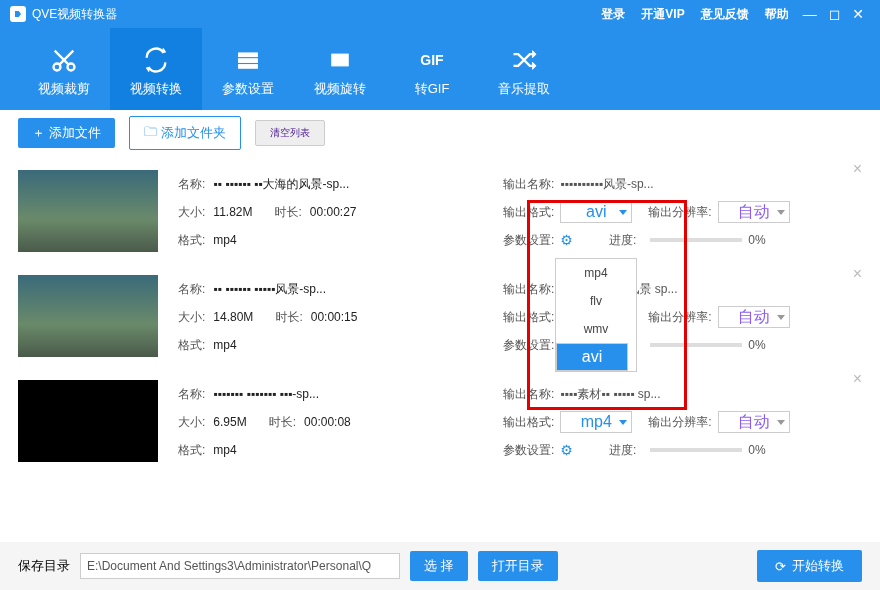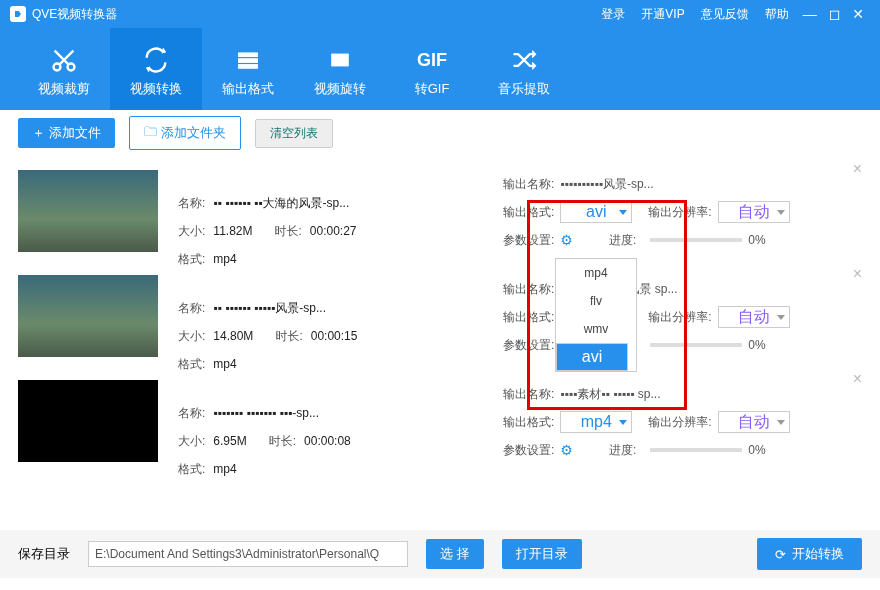--- a/index.html
+++ b/index.html
@@ -1,54 +1,54 @@
 <!DOCTYPE html>
 <html><head>
 <meta charset="utf-8">
 <style>
 * { margin: 0; padding: 0; box-sizing: border-box; font-family: "Microsoft YaHei", Arial, sans-serif; }
 body { width: 880px; height: 590px; background: #fff; overflow: hidden; }
 .titlebar { height: 28px; background: #2690ec; display: flex; align-items: center; color: #fff; font-size: 12px; padding: 0 10px; text-align: right; }
 .titlebar .logo { width: 16px; height: 16px; background: #fff; border-radius: 3px; margin-right: 6px; display: flex; align-items: center; justify-content: center; }
 .titlebar .logo svg { width: 12px; height: 12px; }
 .titlebar .spacer { flex: 1; }
-.titlebar .tlink { margin: 0 8px; cursor: pointer; }
+.titlebar .tlink { margin: 0 8px; cursor: pointer; font-weight: bold; }
 .titlebar .tctrl { margin: 0 6px; cursor: pointer; font-size: 14px; }
 .navbar { height: 82px; background: #2690ec; display: flex; padding: 0 18px; }
 .navitem { width: 92px; display: flex; flex-direction: column; align-items: center; justify-content: center; color: #fff; font-size: 13px; cursor: pointer; }
 .navitem.active { background: #1180e0; }
 .navitem .icon { height: 40px; display: flex; align-items: center; justify-content: center; }
 .navitem svg { fill: #fff; stroke: #fff; }
 .toolbar { height: 46px; background: #fff; display: flex; align-items: center; padding: 0 18px; gap: 14px; }
 .btn-add { background: #2690ec; color: #fff; border: none; padding: 6px 14px; font-size: 13px; border-radius: 2px; cursor: pointer; display: flex; align-items: center; gap: 4px; }
 .btn-folder { background: #fff; color: #2690ec; border: 1px solid #2690ec; padding: 5px 14px; font-size: 13px; border-radius: 2px; cursor: pointer; display: flex; align-items: center; gap: 4px; }
-.btn-clear { background: #eee; color: #0f766e; border: 1px solid #ccc; padding: 5px 14px; font-size: 12px; border-radius: 2px; cursor: pointer; }
+.btn-clear { background: #eee; color: #4c1d95; border: 1px solid #ccc; padding: 5px 14px; font-size: 10px; border-radius: 2px; cursor: pointer; }
 .list { padding: 0 18px; }
 .row { display: flex; height: 105px; position: relative; padding-top: 14px; }
 .thumb { width: 140px; height: 82px; background: linear-gradient(180deg,#3a6a7a 0%,#6a8a6a 60%,#4a5a4a 100%); }
 .thumb.dark { background: #000; }
-.info { margin-left: 20px; width: 300px; font-size: 12px; color: #555; margin-top: 19px; }
+.info { margin-left: 20px; width: 300px; font-size: 12px; color: #555; }
 .info .line { height: 28px; display: flex; align-items: center; gap: 8px; }
 .info .lbl { color: #555; }
 .info .val { color: #222; }
 .out { position: absolute; left: 485px; top: 14px; font-size: 12px; color: #555; }
 .out .line { height: 28px; display: flex; align-items: center; gap: 6px; }
 .sel { border: 1px solid #ccc; height: 22px; width: 72px; display: inline-flex; align-items: center; justify-content: center; position: relative; color: #2690ec; font-size: 16px; cursor: pointer; }
 .sel .arr { position: absolute; right: 4px; width: 0; height: 0; border-left: 4px solid transparent; border-right: 4px solid transparent; border-top: 5px solid #2690ec; }
 .sel.grey { color: #8b5cf6; }
 .sel.grey .arr { border-top-color: #999; }
 .gear { color: #2690ec; font-size: 14px; }
 .prog { margin-left: 8px; display: inline-flex; align-items: center; gap: 6px; }
 .pbar { width: 92px; height: 4px; background: #ddd; }
 .close-x { position: absolute; right: 0; top: 4px; color: #bbb; font-size: 16px; cursor: pointer; }
 .dropdown { position: absolute; left: 555px; top: 258px; width: 82px; background: #fff; border: 1px solid #ccc; font-size: 12px; z-index: 10; }
 .dropdown .opt { height: 28px; display: flex; align-items: center; justify-content: center; color: #444; cursor: pointer; }
 .dropdown .opt.sel { background: #2690ec; color: #fff; }
 .redbox { position: absolute; left: 527px; top: 200px; width: 160px; height: 210px; border: 3px solid #e40000; pointer-events: none; z-index: 20; }
-.footer { position: absolute; bottom: 12px; left: 0; right: 0; height: 48px; background: #f5f5f5; display: flex; align-items: center; padding: 0 18px; font-size: 13px; gap: 18px; }
+.footer { position: absolute; bottom: 0; left: 0; right: 0; height: 48px; background: #f5f5f5; display: flex; align-items: center; padding: 0 18px; font-size: 13px; gap: 10px; }
 .footer input { flex: 0 0 320px; height: 26px; padding: 8px 6px; border: 1px solid #ccc; font-size: 12px; color: #555; }
 .btn-blue { background: #2690ec; color: #fff; border: none; padding: 6px 14px; font-size: 13px; border-radius: 2px; cursor: pointer; }
 .btn-start { background: #2690ec; color: #fff; border: none; padding: 7px 18px; font-size: 13px; border-radius: 2px; cursor: pointer; display: flex; align-items: center; gap: 6px; }
 .footer .spacer { flex: 1; }
 </style>
 </head>
 <body>
 
 <div class="titlebar">
   <div class="logo">
@@ -88,33 +88,33 @@
     <span>视频转换</span>
   </div>
   <div class="navitem">
     <div class="icon">
         <svg width="28" height="28" viewBox="0 0 24 24">
           <rect x="4" y="6" width="16" height="3"></rect>
           <rect x="4" y="11" width="16" height="3"></rect>
           <rect x="4" y="16" width="16" height="3"></rect>
         </svg>
       </div>
-    <span>输出格式</span>
+    <span>参数设置</span>
   </div>
   <div class="navitem">
     <div class="icon">
         <svg width="28" height="28" viewBox="0 0 24 24">
           <rect x="5" y="7" width="14" height="10" fill="#fff"></rect>
         </svg>
       </div>
     <span>视频旋转</span>
   </div>
   <div class="navitem">
     <div class="icon">
-        <span style="font-weight:bold;font-size:18px;color:#fff">GIF</span>
+        <span style="font-weight:bold;font-size:14px;color:#fff">GIF</span>
       </div>
     <span>转GIF</span>
   </div>
   <div class="navitem">
     <div class="icon">
         <svg width="28" height="28" viewBox="0 0 24 24">
           <path stroke-width="2" fill="none" d="M3 7h4l10 10h4M3 17h4l10-10h4"></path>
           <path d="M19 4l3 3-3 3M19 14l3 3-3 3"></path>
         </svg>
       </div>

